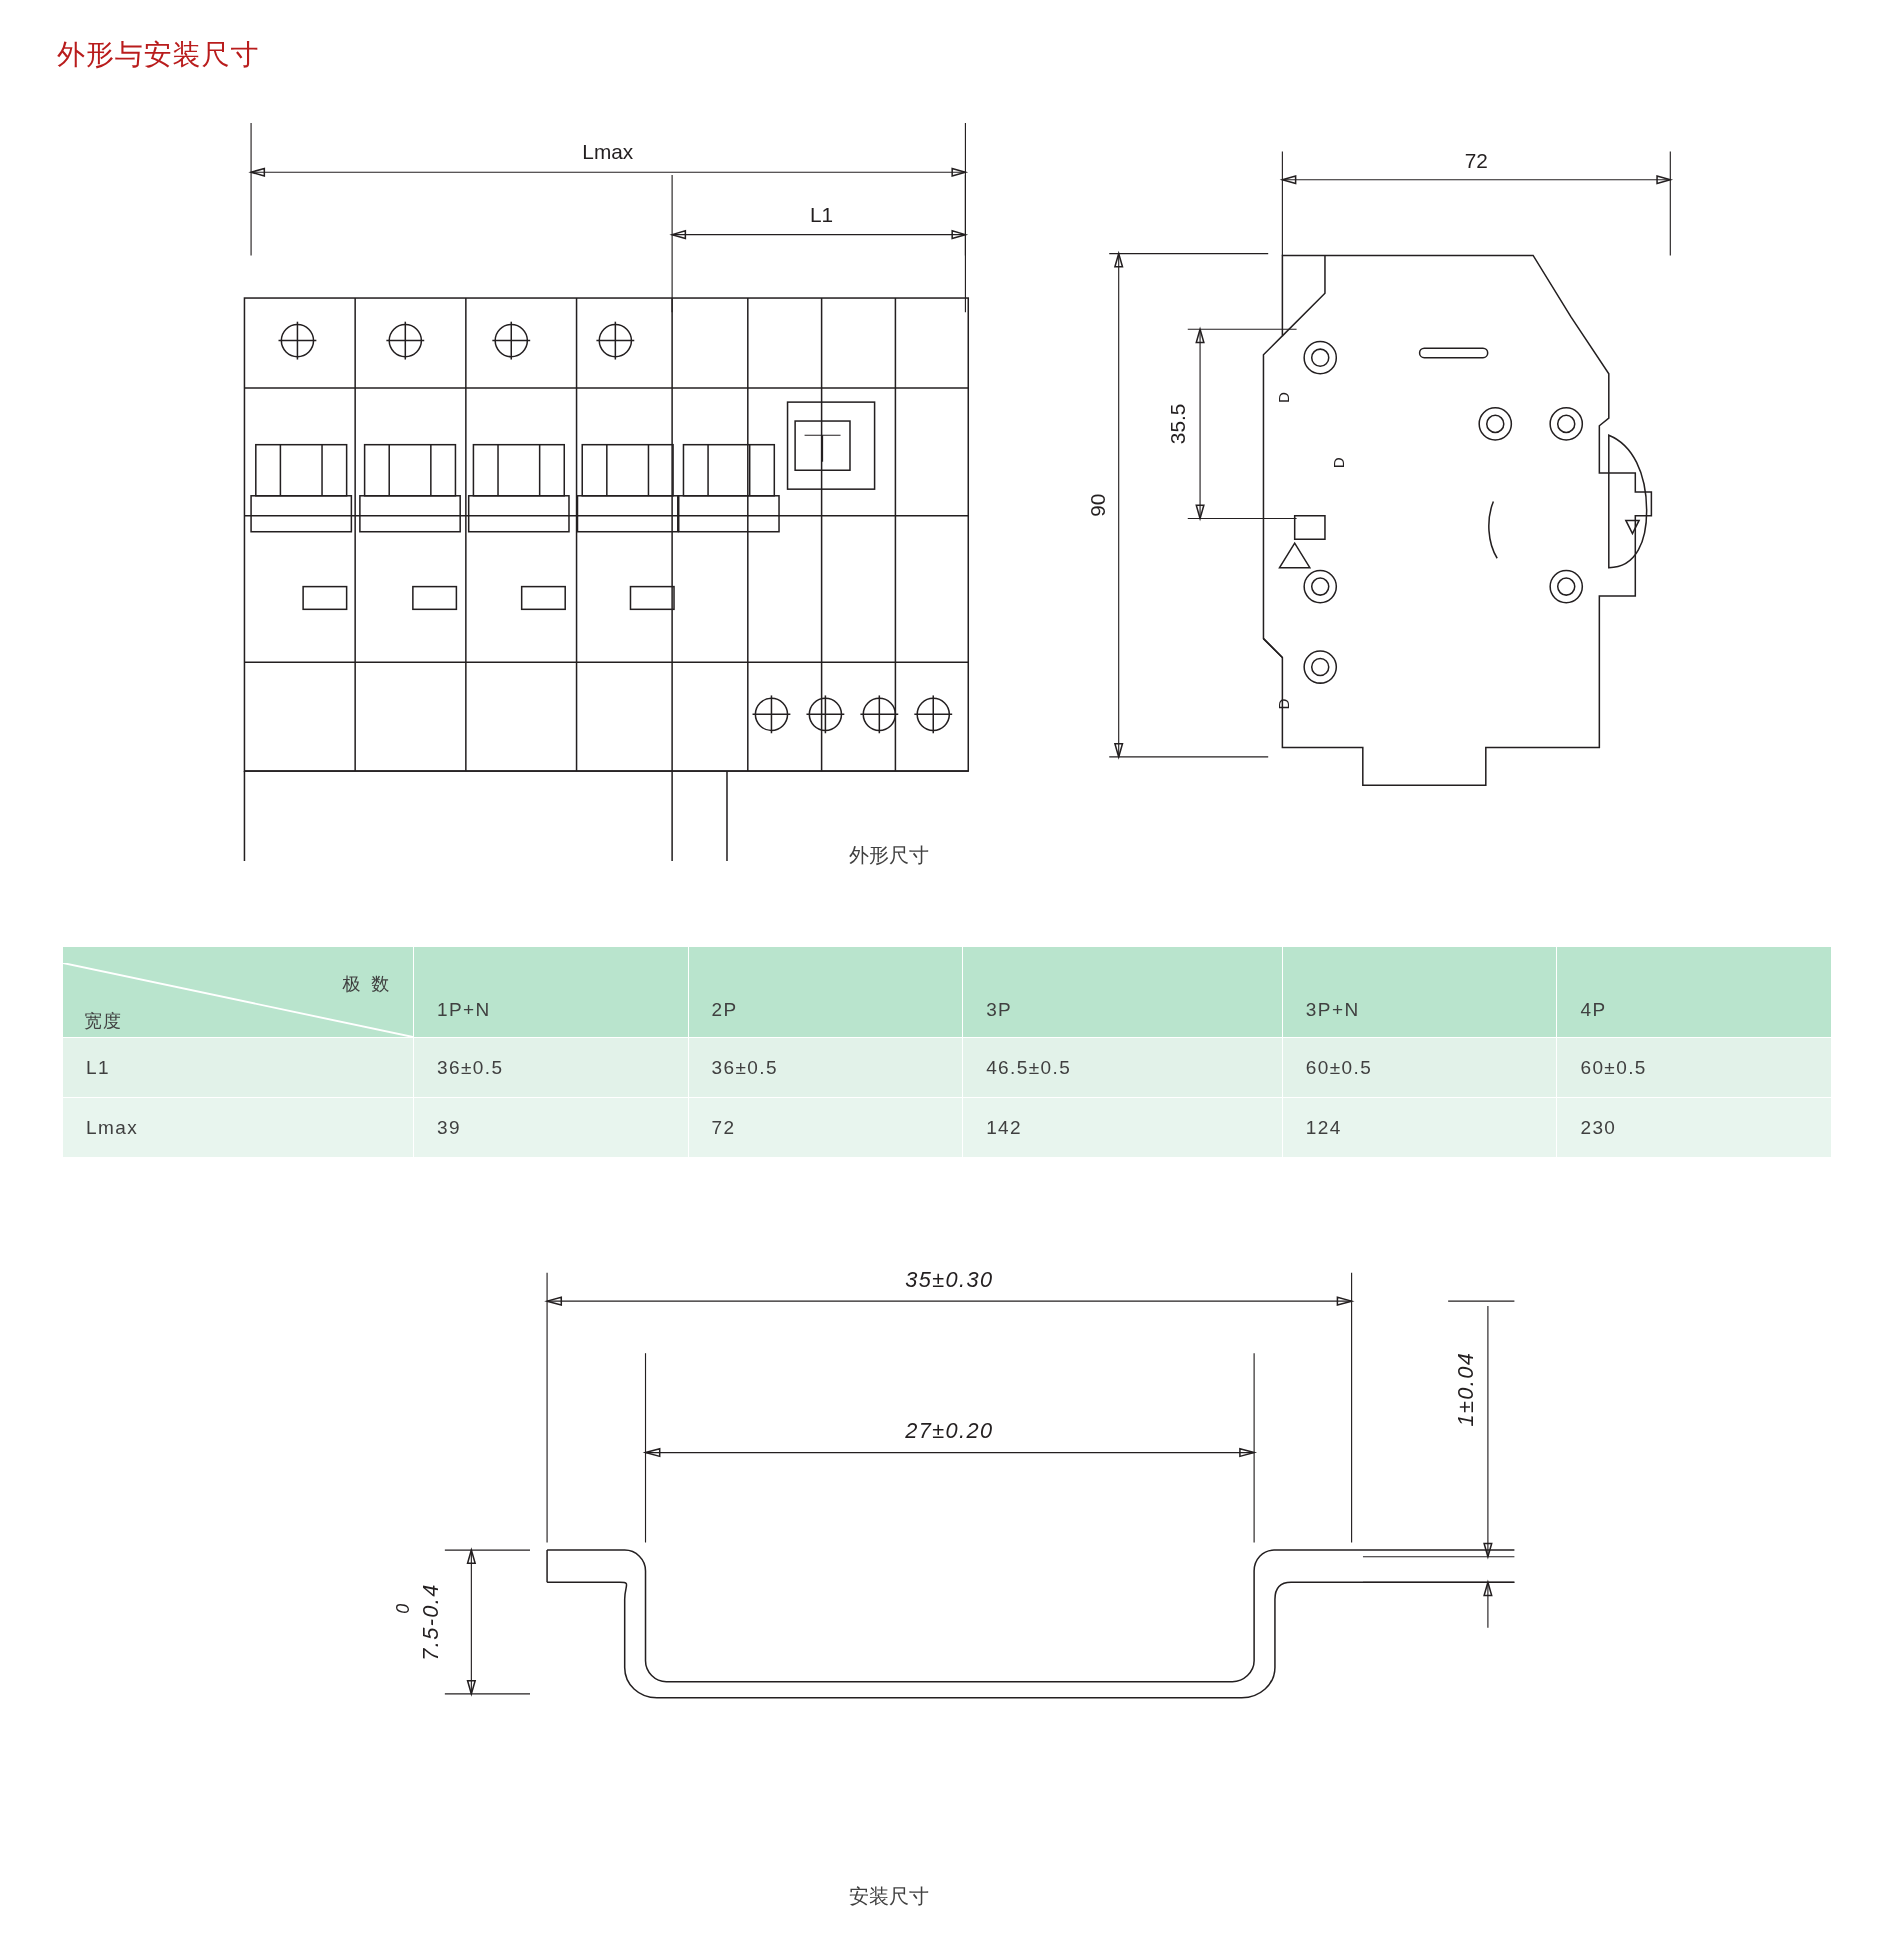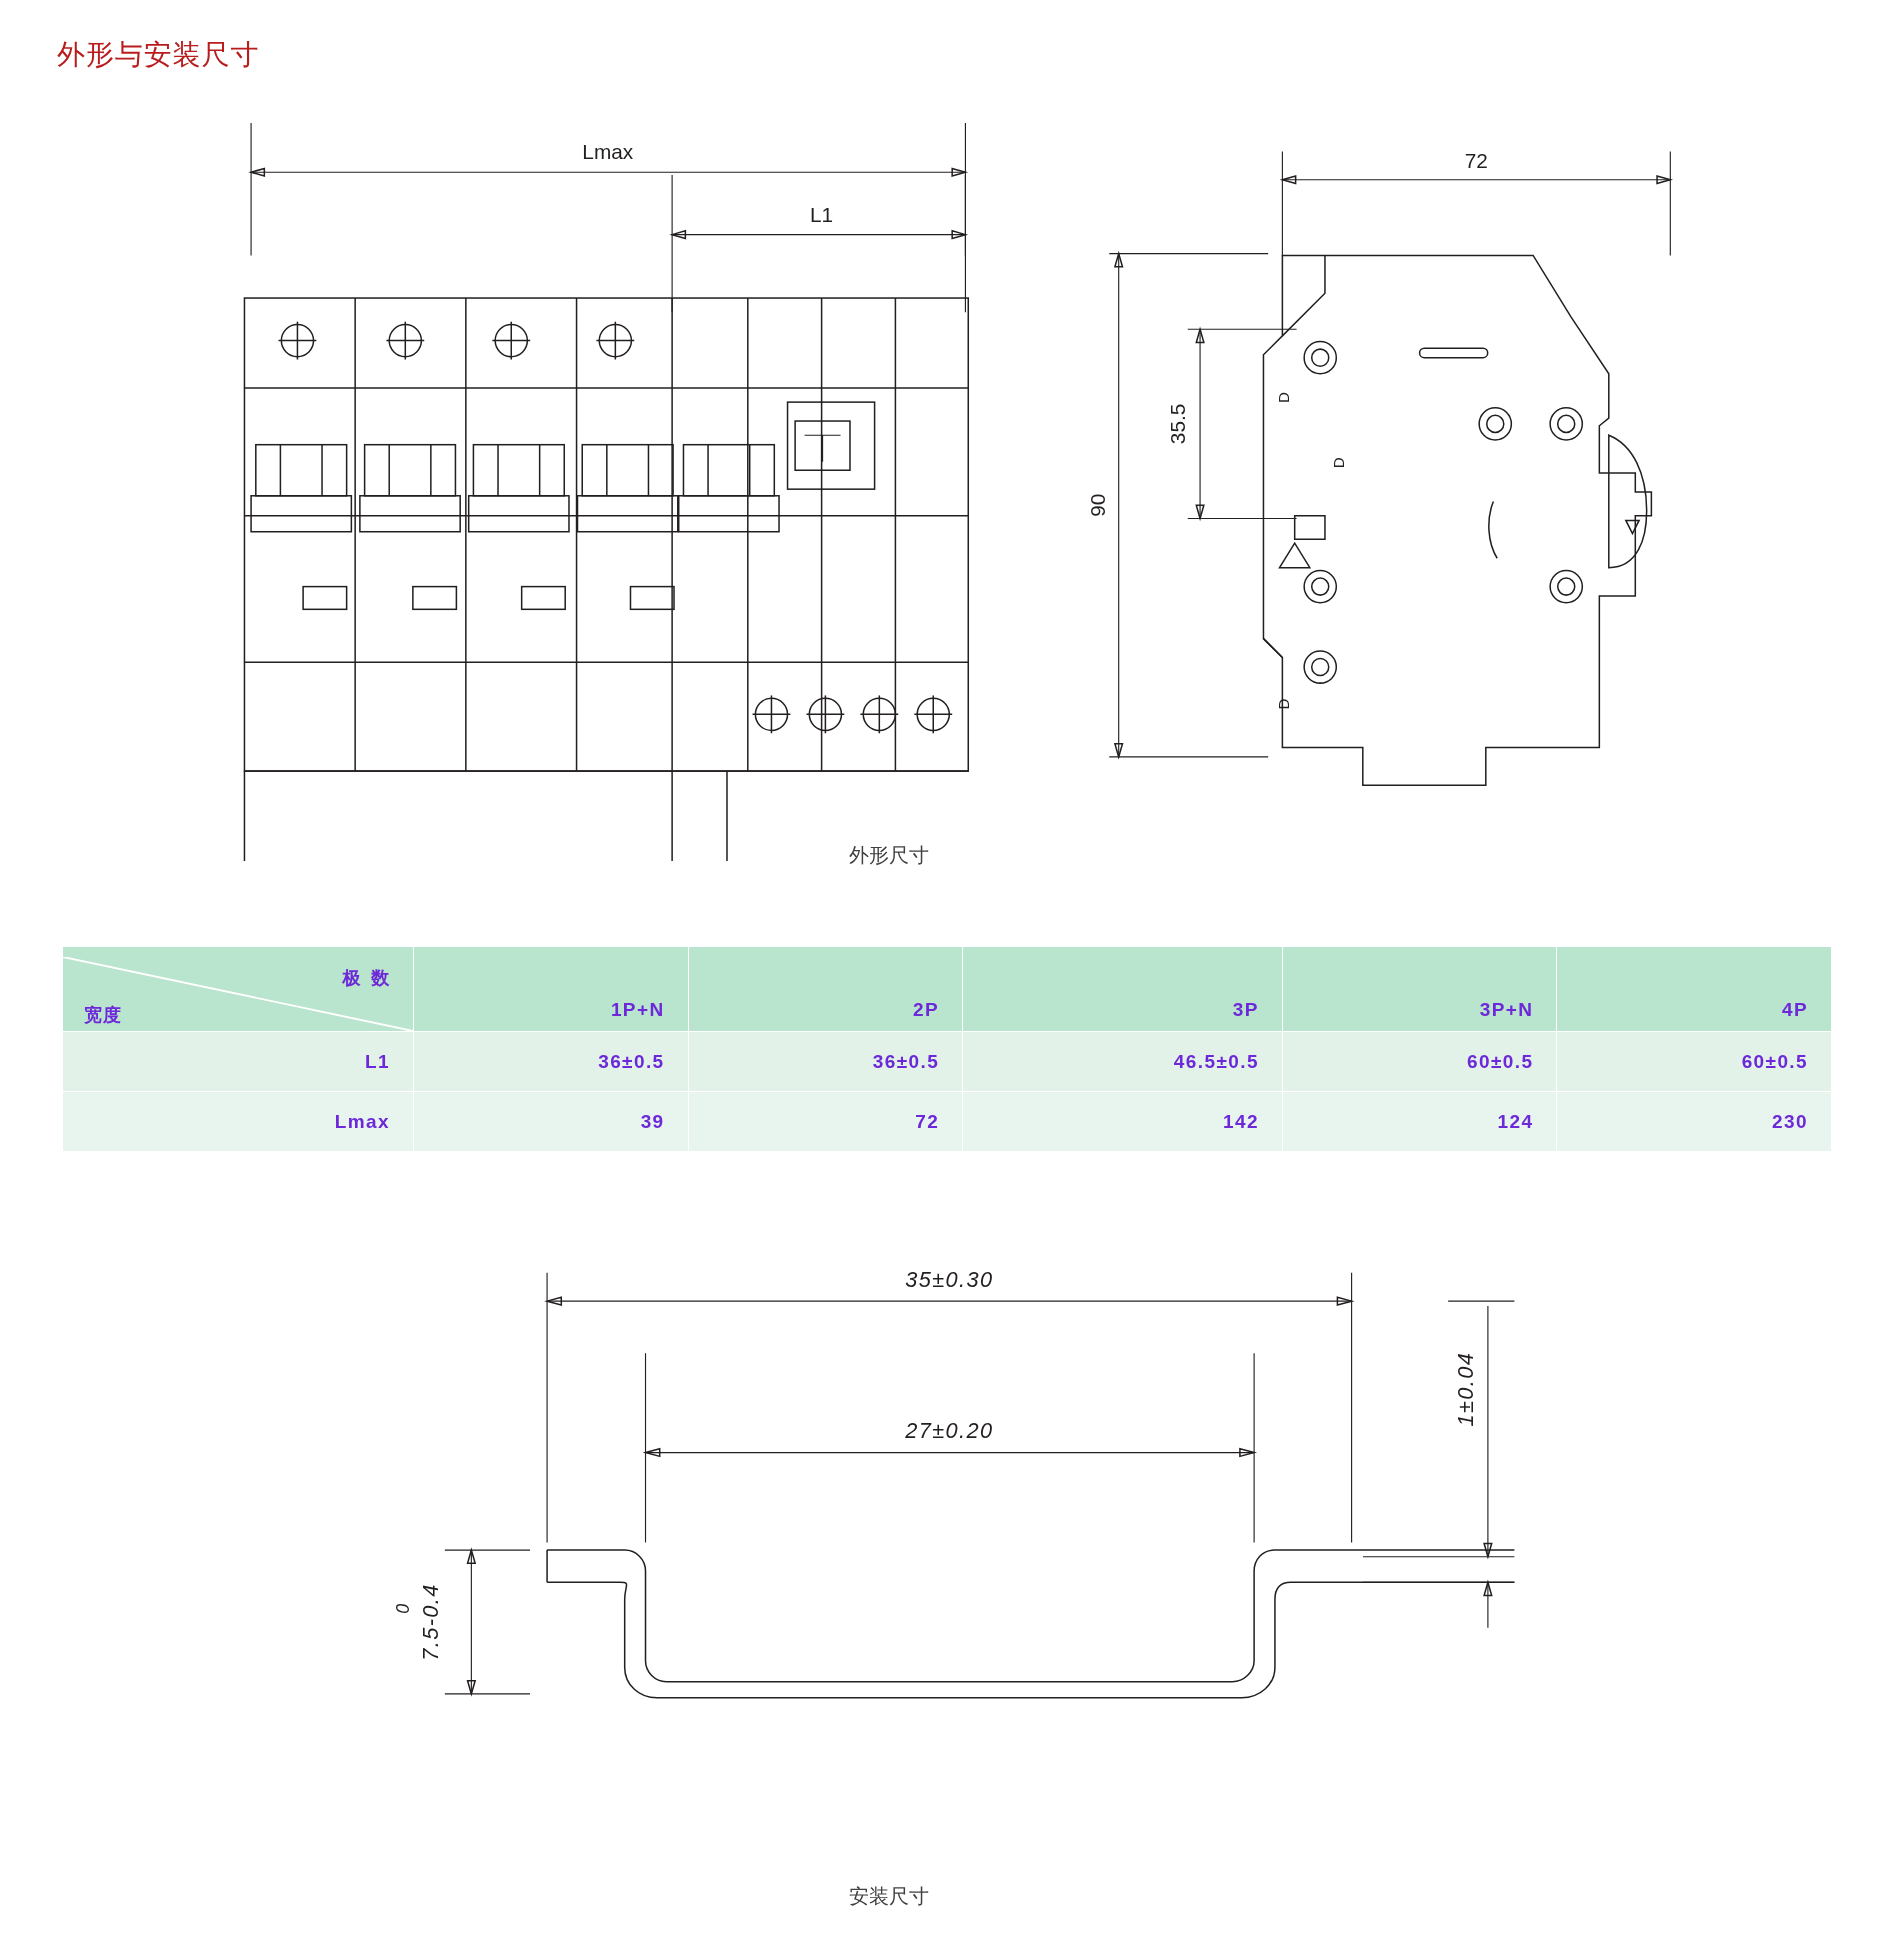--- a/index.html
+++ b/index.html
@@ -56,29 +56,29 @@
     left: 62px;
     top: 946px;
     width: 1770px;
     border-collapse: collapse;
     font-size: 19px;
     letter-spacing: 1.4px;
   }
   .dim-table td, .dim-table th {
     border: 0.9px solid #ffffff;
     padding: 0 23px;
-    text-align: right;
-    font-weight: bold;
-    color: #6d28d9;
+    text-align: left;
+    font-weight: normal;
+    color: #404040;
   }
   .dim-table thead th {
     background: #b9e4cd;
     height: 74px;
     vertical-align: bottom;
-    padding-bottom: 10px;
+    padding-bottom: 16px;
   }
   .dim-table thead th.corner {
     position: relative;
     padding: 0;
     width: 350px;
   }
   .corner-inner {
     position: relative;
     width: 100%;
     height: 74px;

